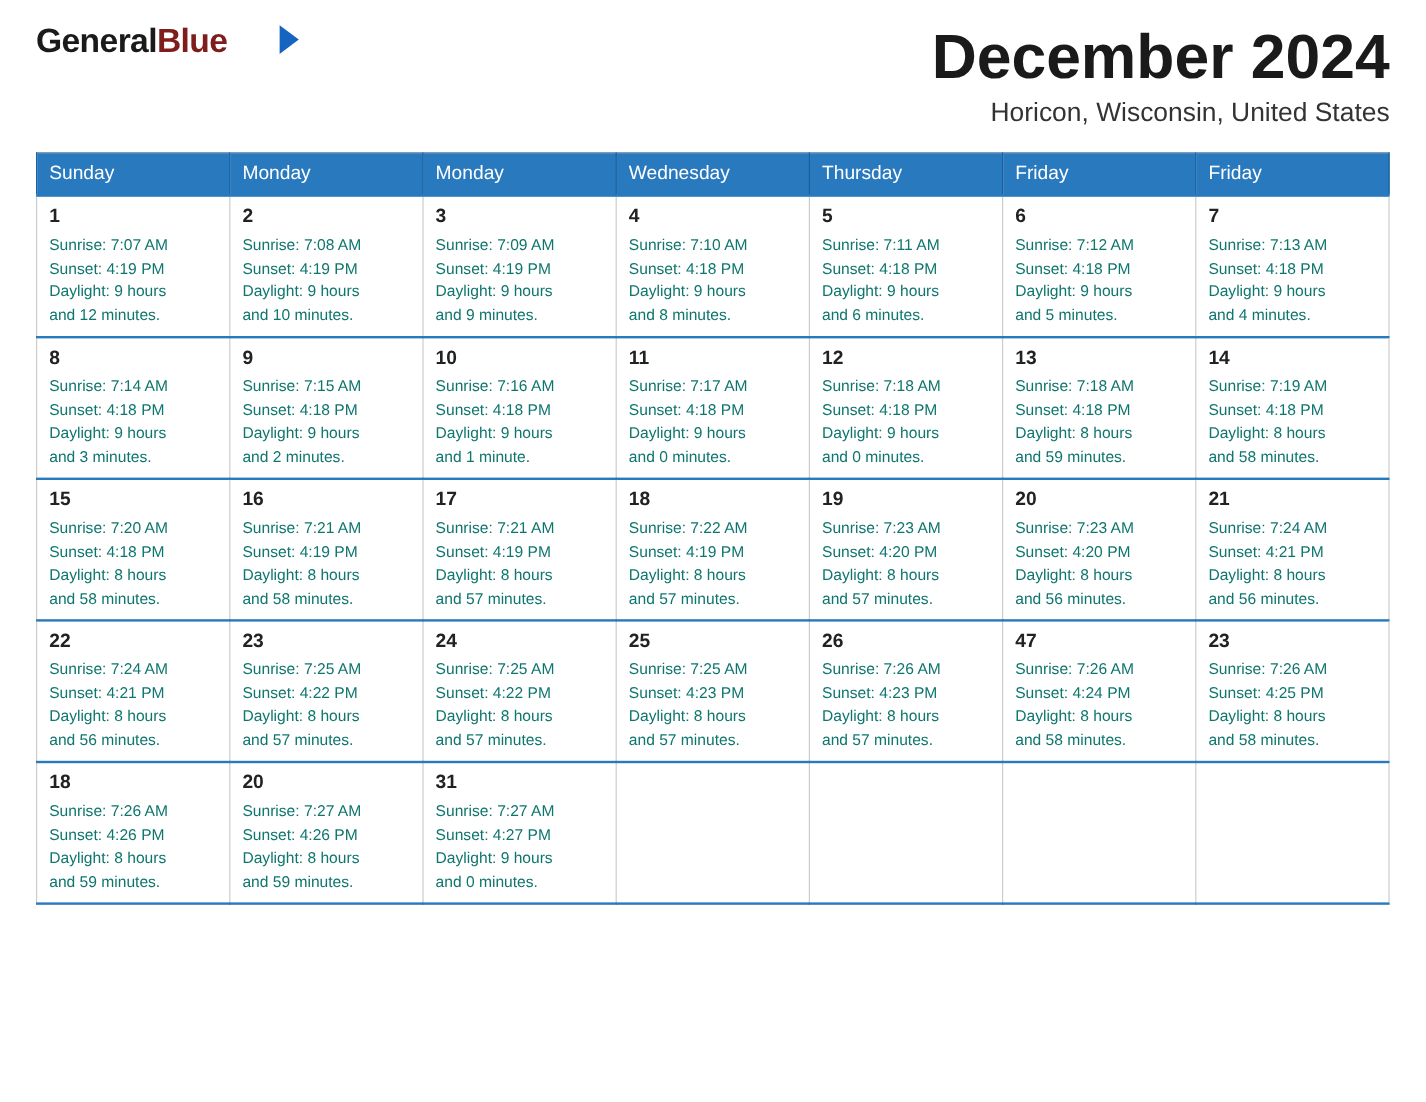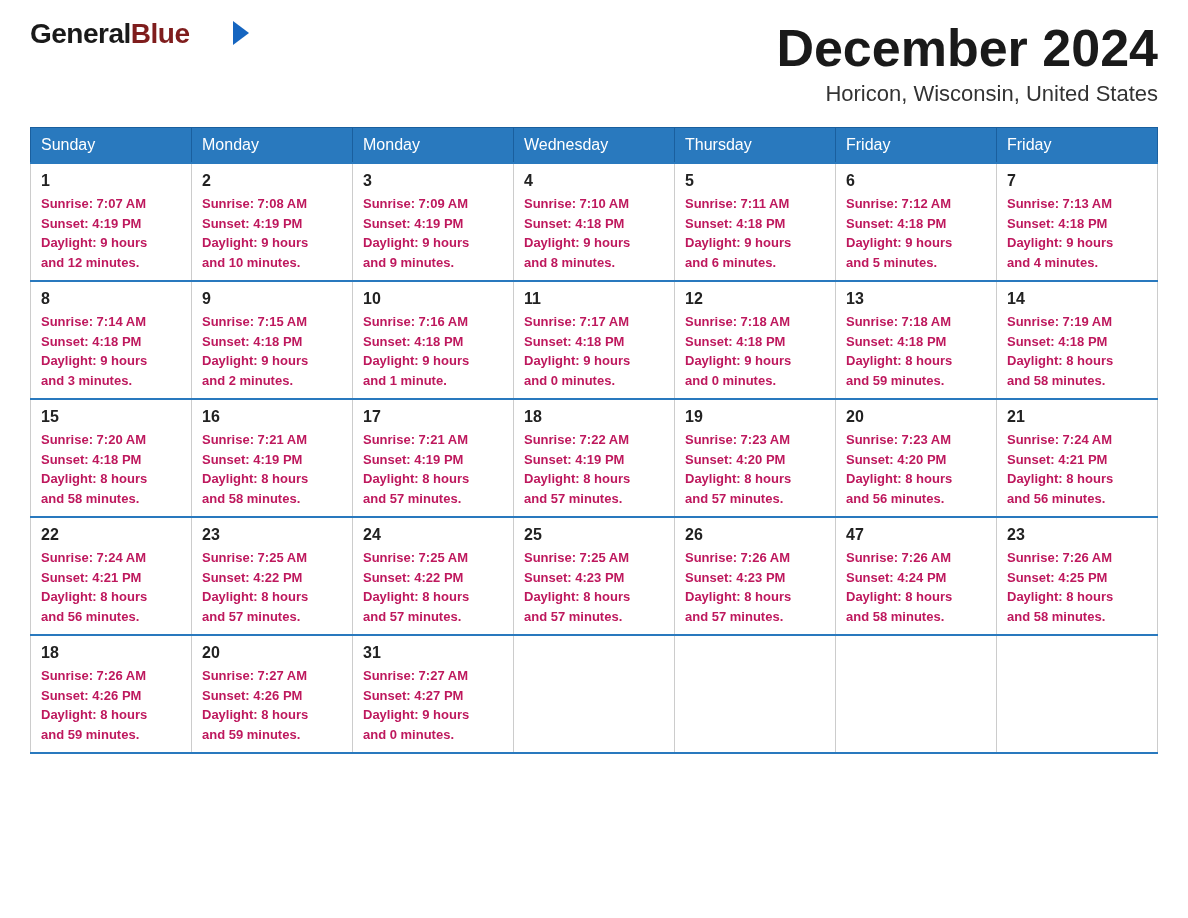--- a/index.html
+++ b/index.html
@@ -58,22 +58,21 @@
     }
     .day-number {
       font-size: 16px;
       font-weight: bold;
       margin-bottom: 4px;
       display: block;
     }
     .day-info {
       font-size: 13px;
       line-height: 1.5;
-      color: #be185d;
-      font-weight: bold;
+      color: #0f766e;
     }
     .empty-cell {
       background: #fff;
     }
     .logo-img {
       display: flex;
       flex-direction: row;
       line-height: 1;
     }
     .logo-row1 {

